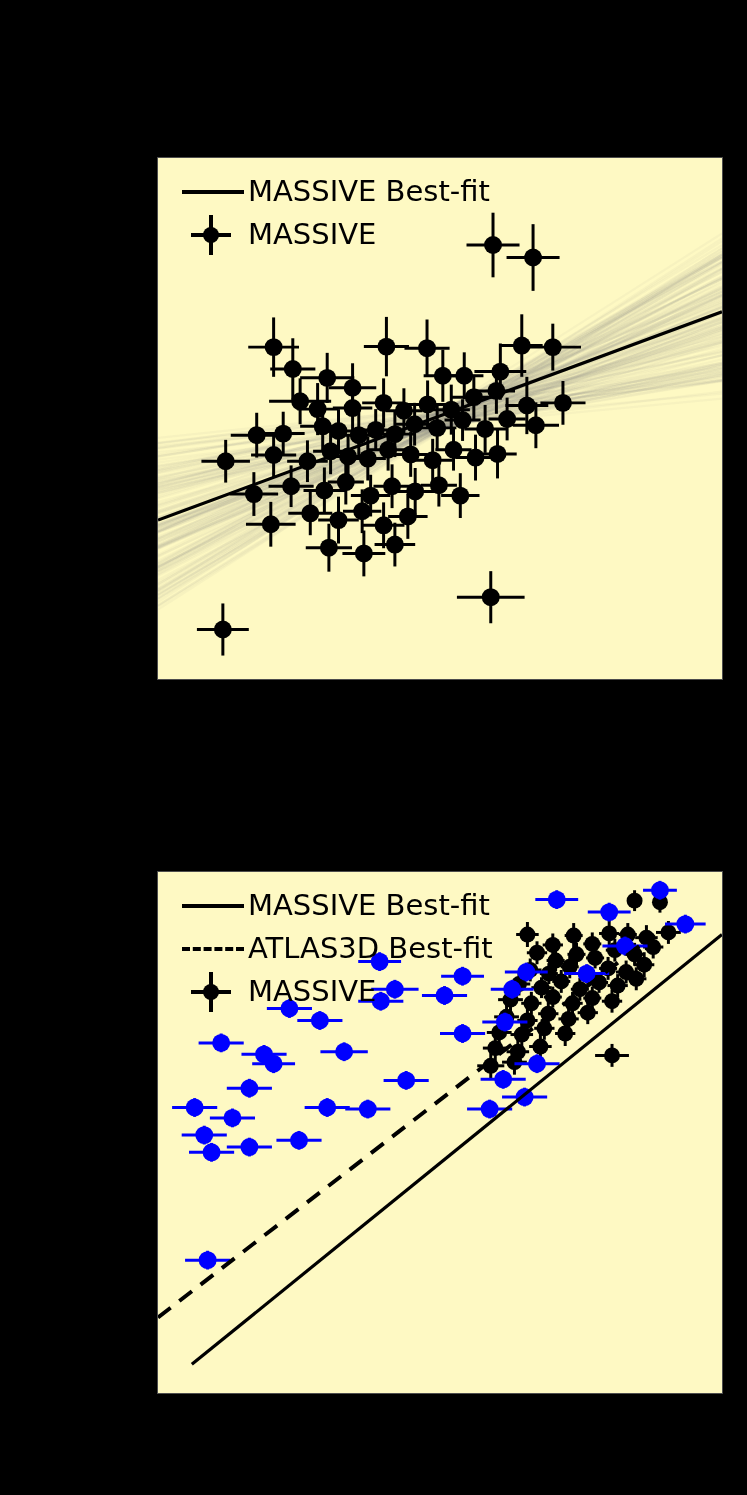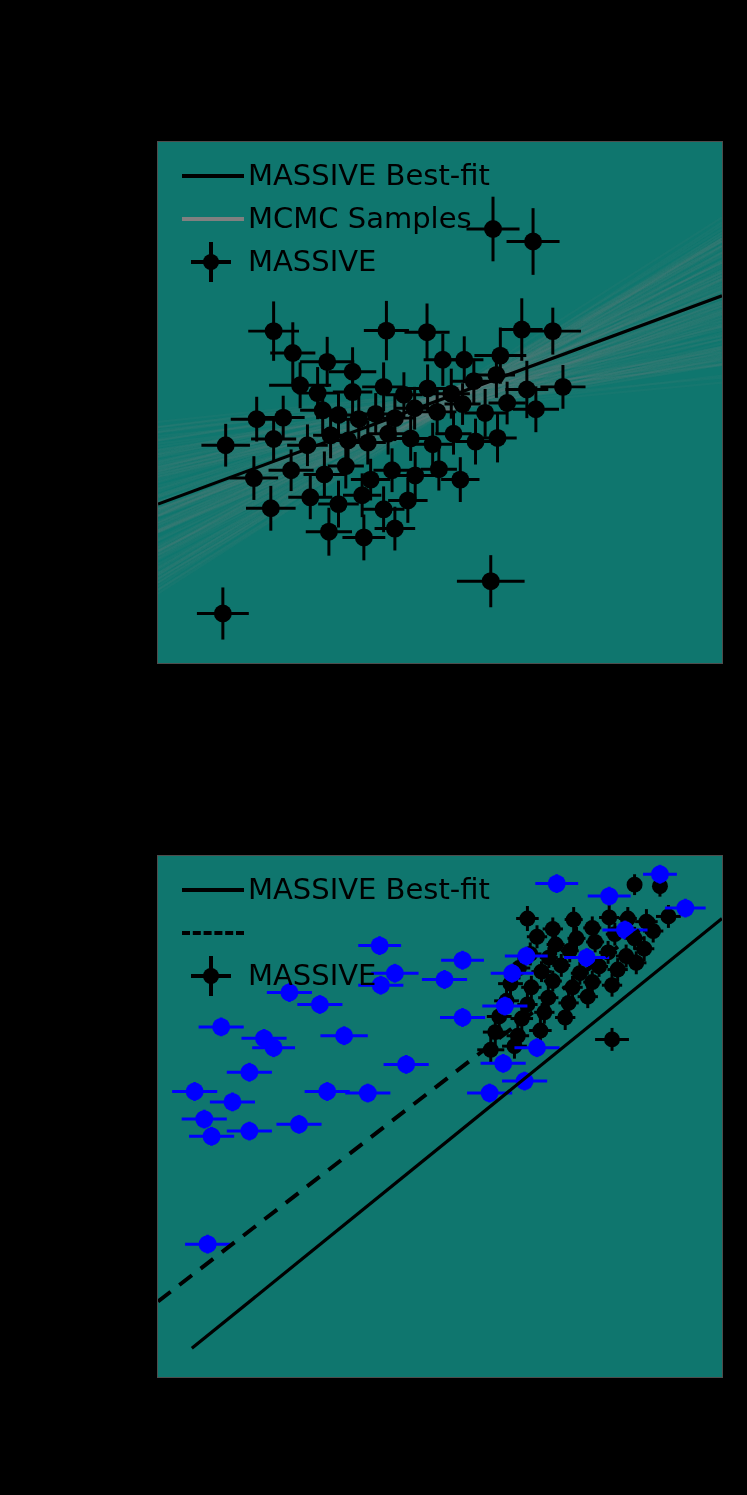--- a/index.html
+++ b/index.html
@@ -16,24 +16,25 @@
   }
   .figure {
     position: absolute;
     left: 0; top: 0;
     width: 747px;
     height: 1495px;
     background: #000000;
   }
   .panel {
     position: absolute;
-    background: #0f766e;
+    background: #fef9c3;
     border: 1.5px solid #4d4d4d;
     box-sizing: border-box;
     overflow: hidden;
+    margin-top: 16px;
   }
   #panel-top {
     left: 157px;
     top: 141px;
     width: 566px;
     height: 523px;
   }
   #panel-bottom {
     left: 157px;
     top: 855px;
@@ -510,26 +511,20 @@
       </svg>
     <div class="legend">
       <div class="legend-row">
         <span class="legend-key">
             <i class="key-line-solid"></i>
           </span>
         <span class="legend-label">MASSIVE Best-fit</span>
       </div>
       <div class="legend-row">
         <span class="legend-key">
-            <i class="key-line-gray"></i>
-          </span>
-        <span class="legend-label">MCMC Samples</span>
-      </div>
-      <div class="legend-row">
-        <span class="legend-key">
           <span class="key-marker">
             <i class="kbar-h blk"></i>
               <i class="kbar-v blk"></i>
               <i class="kdot blk"></i>
           </span>
         </span>
         <span class="legend-label">MASSIVE</span>
       </div>
     </div>
   </div>
@@ -811,20 +806,21 @@
       <div class="legend-row">
         <span class="legend-key">
             <i class="key-line-solid"></i>
           </span>
         <span class="legend-label">MASSIVE Best-fit</span>
       </div>
       <div class="legend-row">
         <span class="legend-key">
             <i class="key-line-dashed"></i>
           </span>
+        <span class="legend-label">ATLAS3D Best-fit</span>
       </div>
       <div class="legend-row">
         <span class="legend-key">
           <span class="key-marker">
             <i class="kbar-h blk"></i>
               <i class="kbar-v blk"></i>
               <i class="kdot blk"></i>
           </span>
         </span>
         <span class="legend-label">MASSIVE</span>

